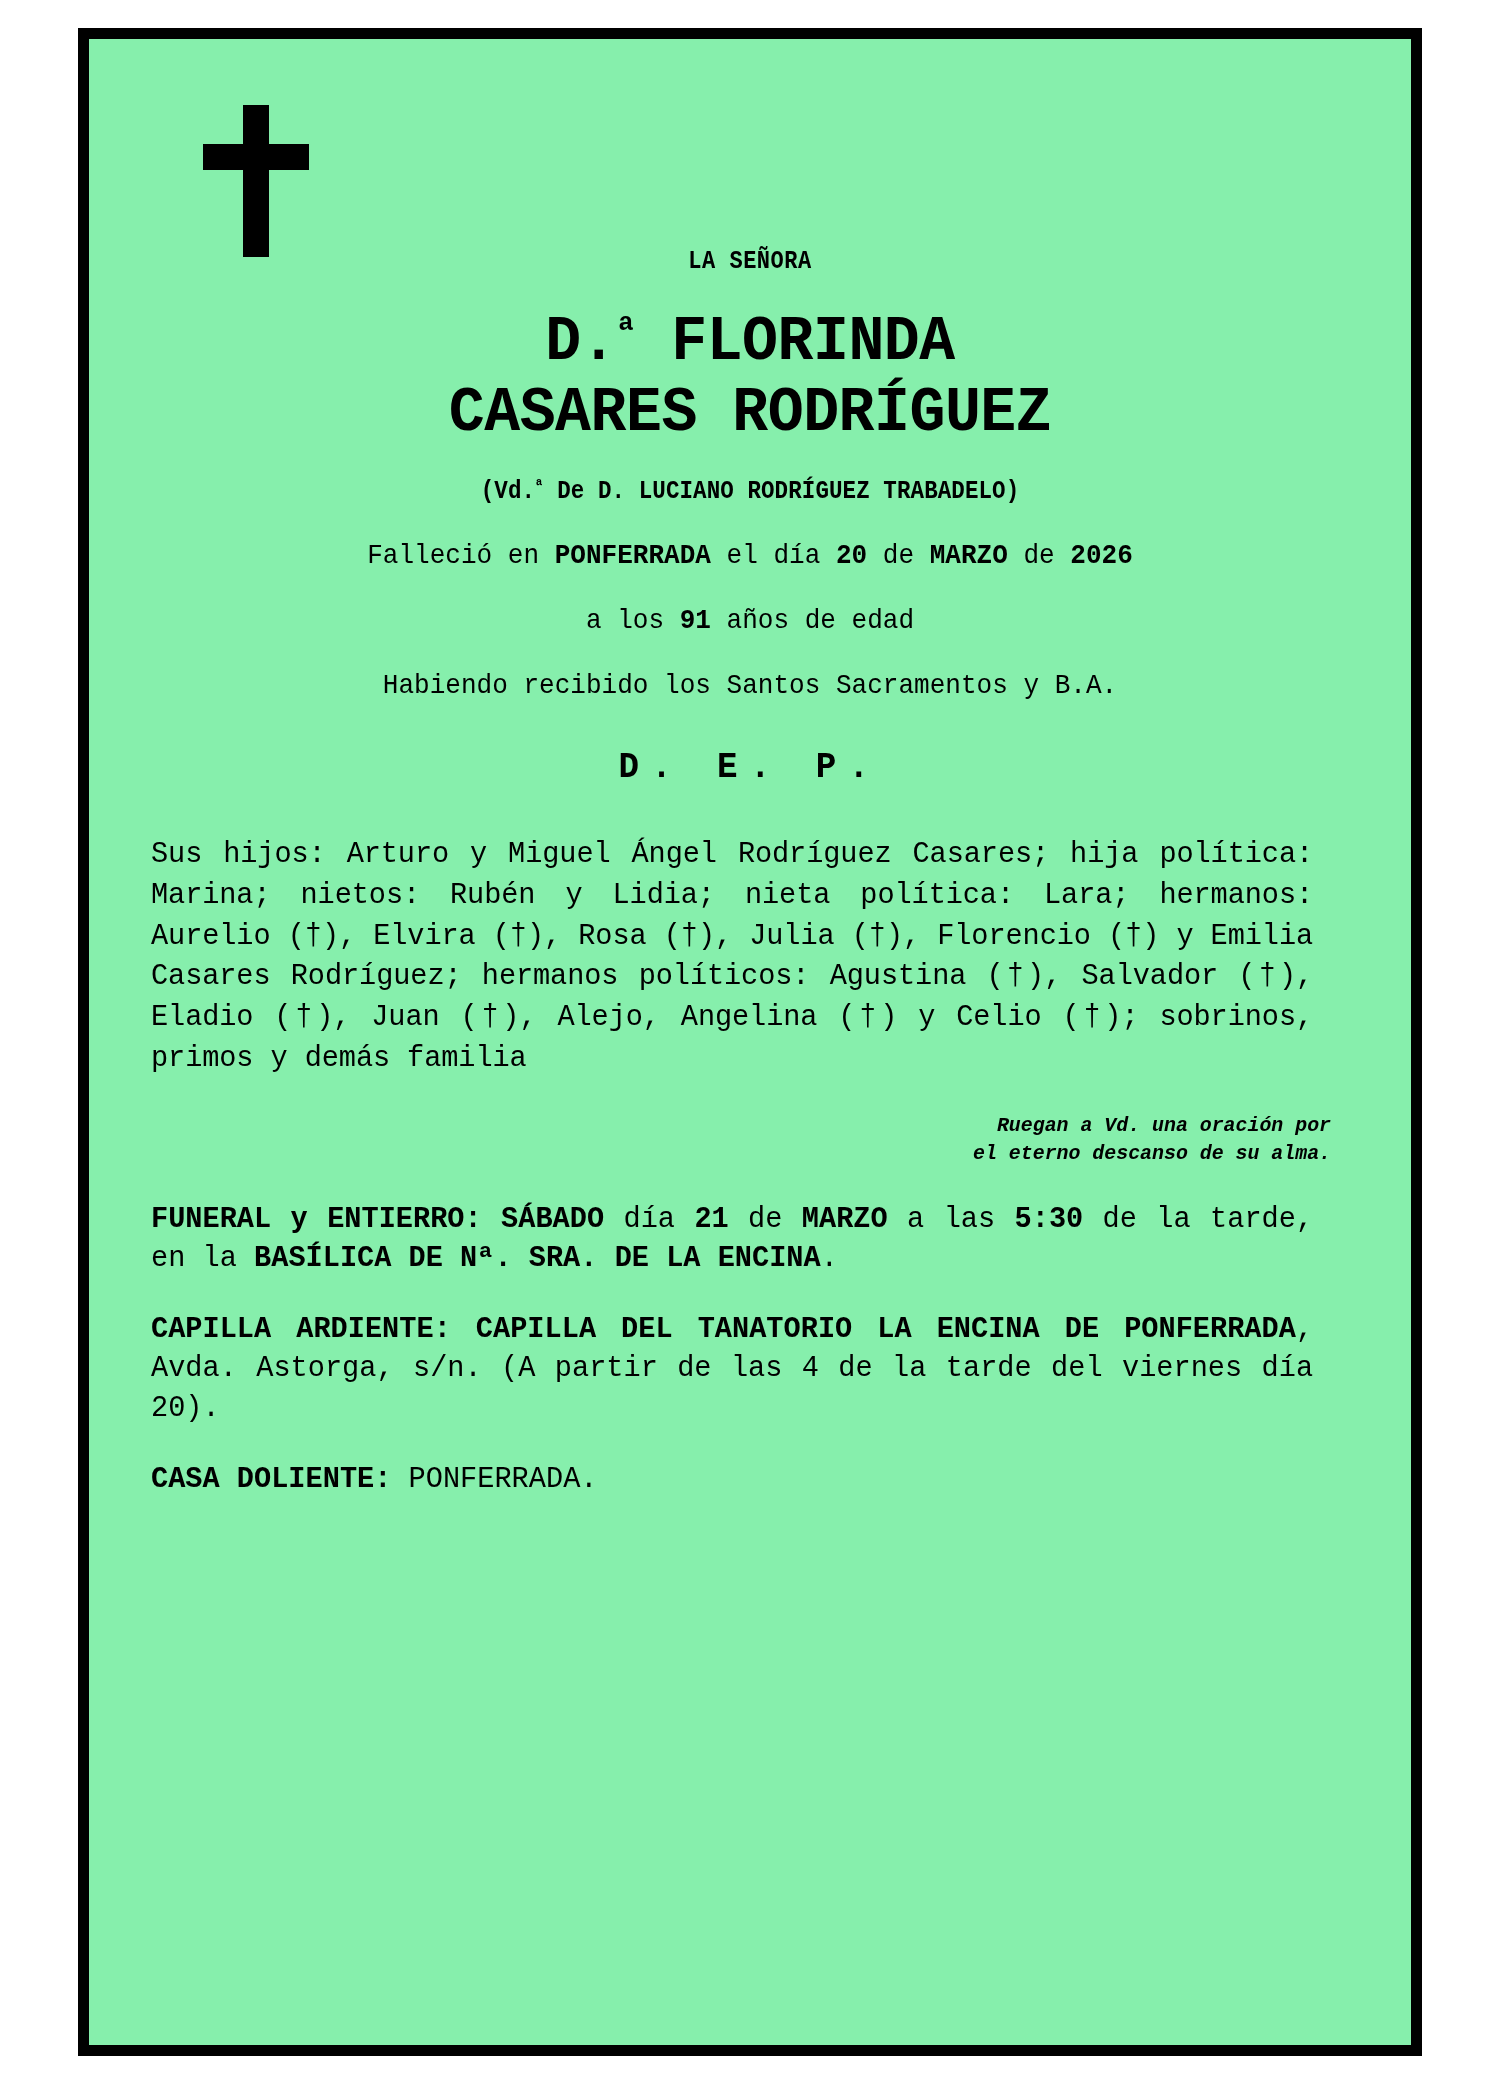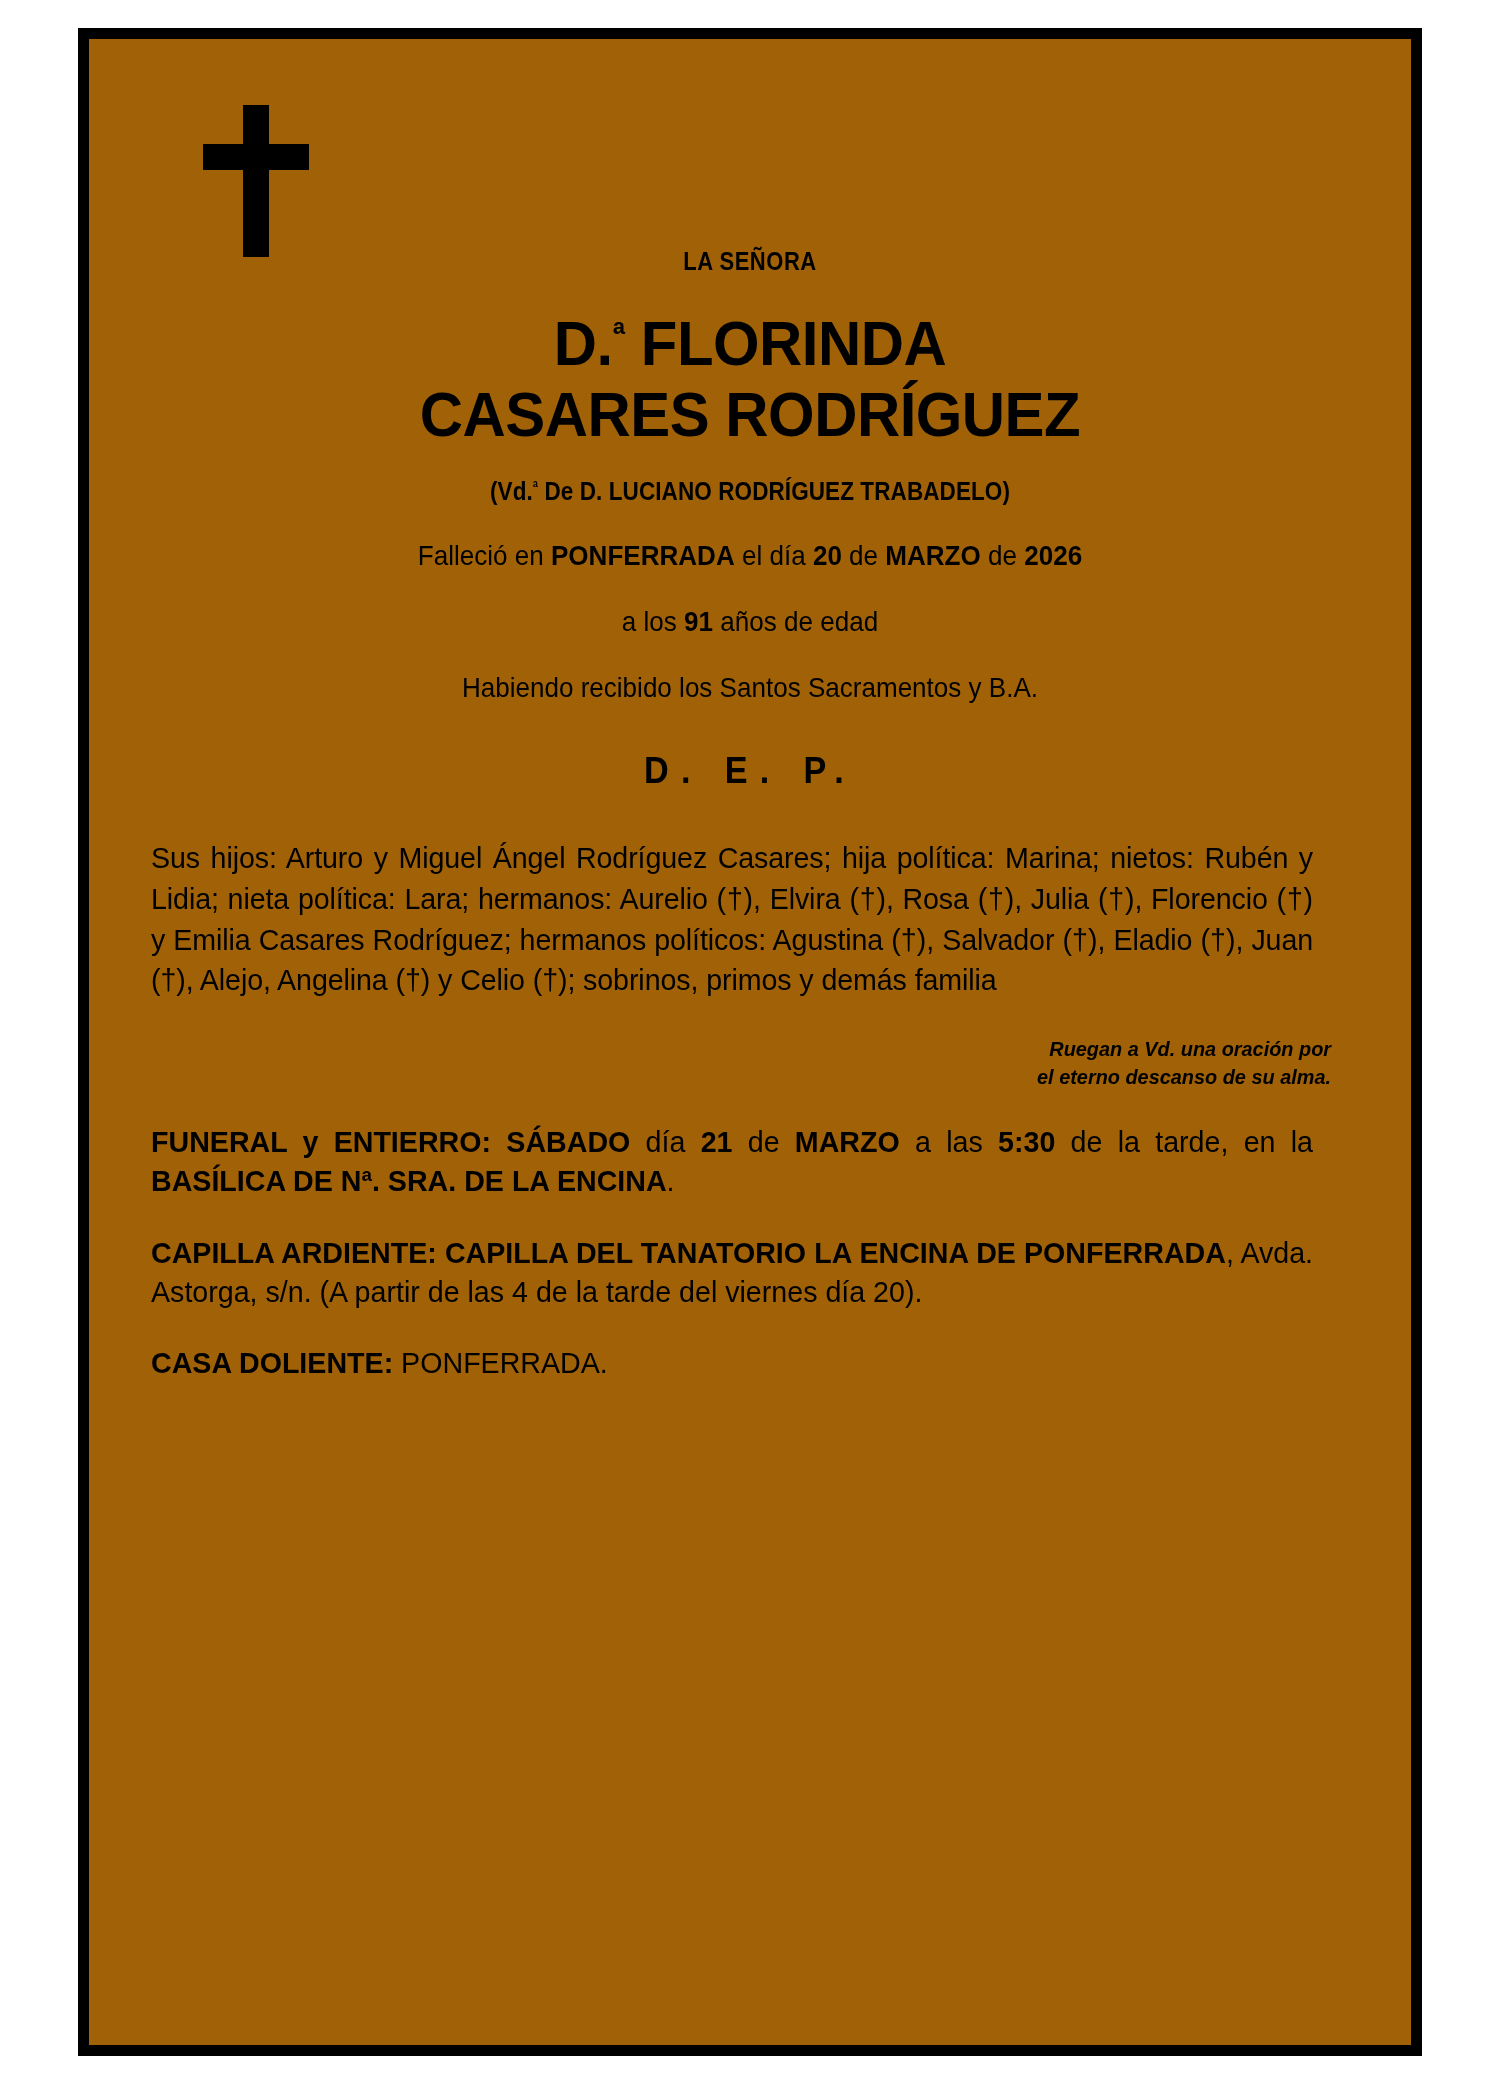--- a/index.html
+++ b/index.html
@@ -27,21 +27,22 @@
     padding: 22px 26px 22px 26px;
   }
 
   .frame {
     position: absolute;
     left: 78px;
     top: 28px;
     right: 78px;
     bottom: 28px;
     border: 11px solid #000000;
-    background: #a16207;
+    background: #86efac;
+    font-family: Liberation Mono, monospace;
   }
 
   .inner {
     position: absolute;
     left: 0;
     top: 0;
     right: 0;
     bottom: 0;
     padding: 56px 62px 40px 62px;
   }

